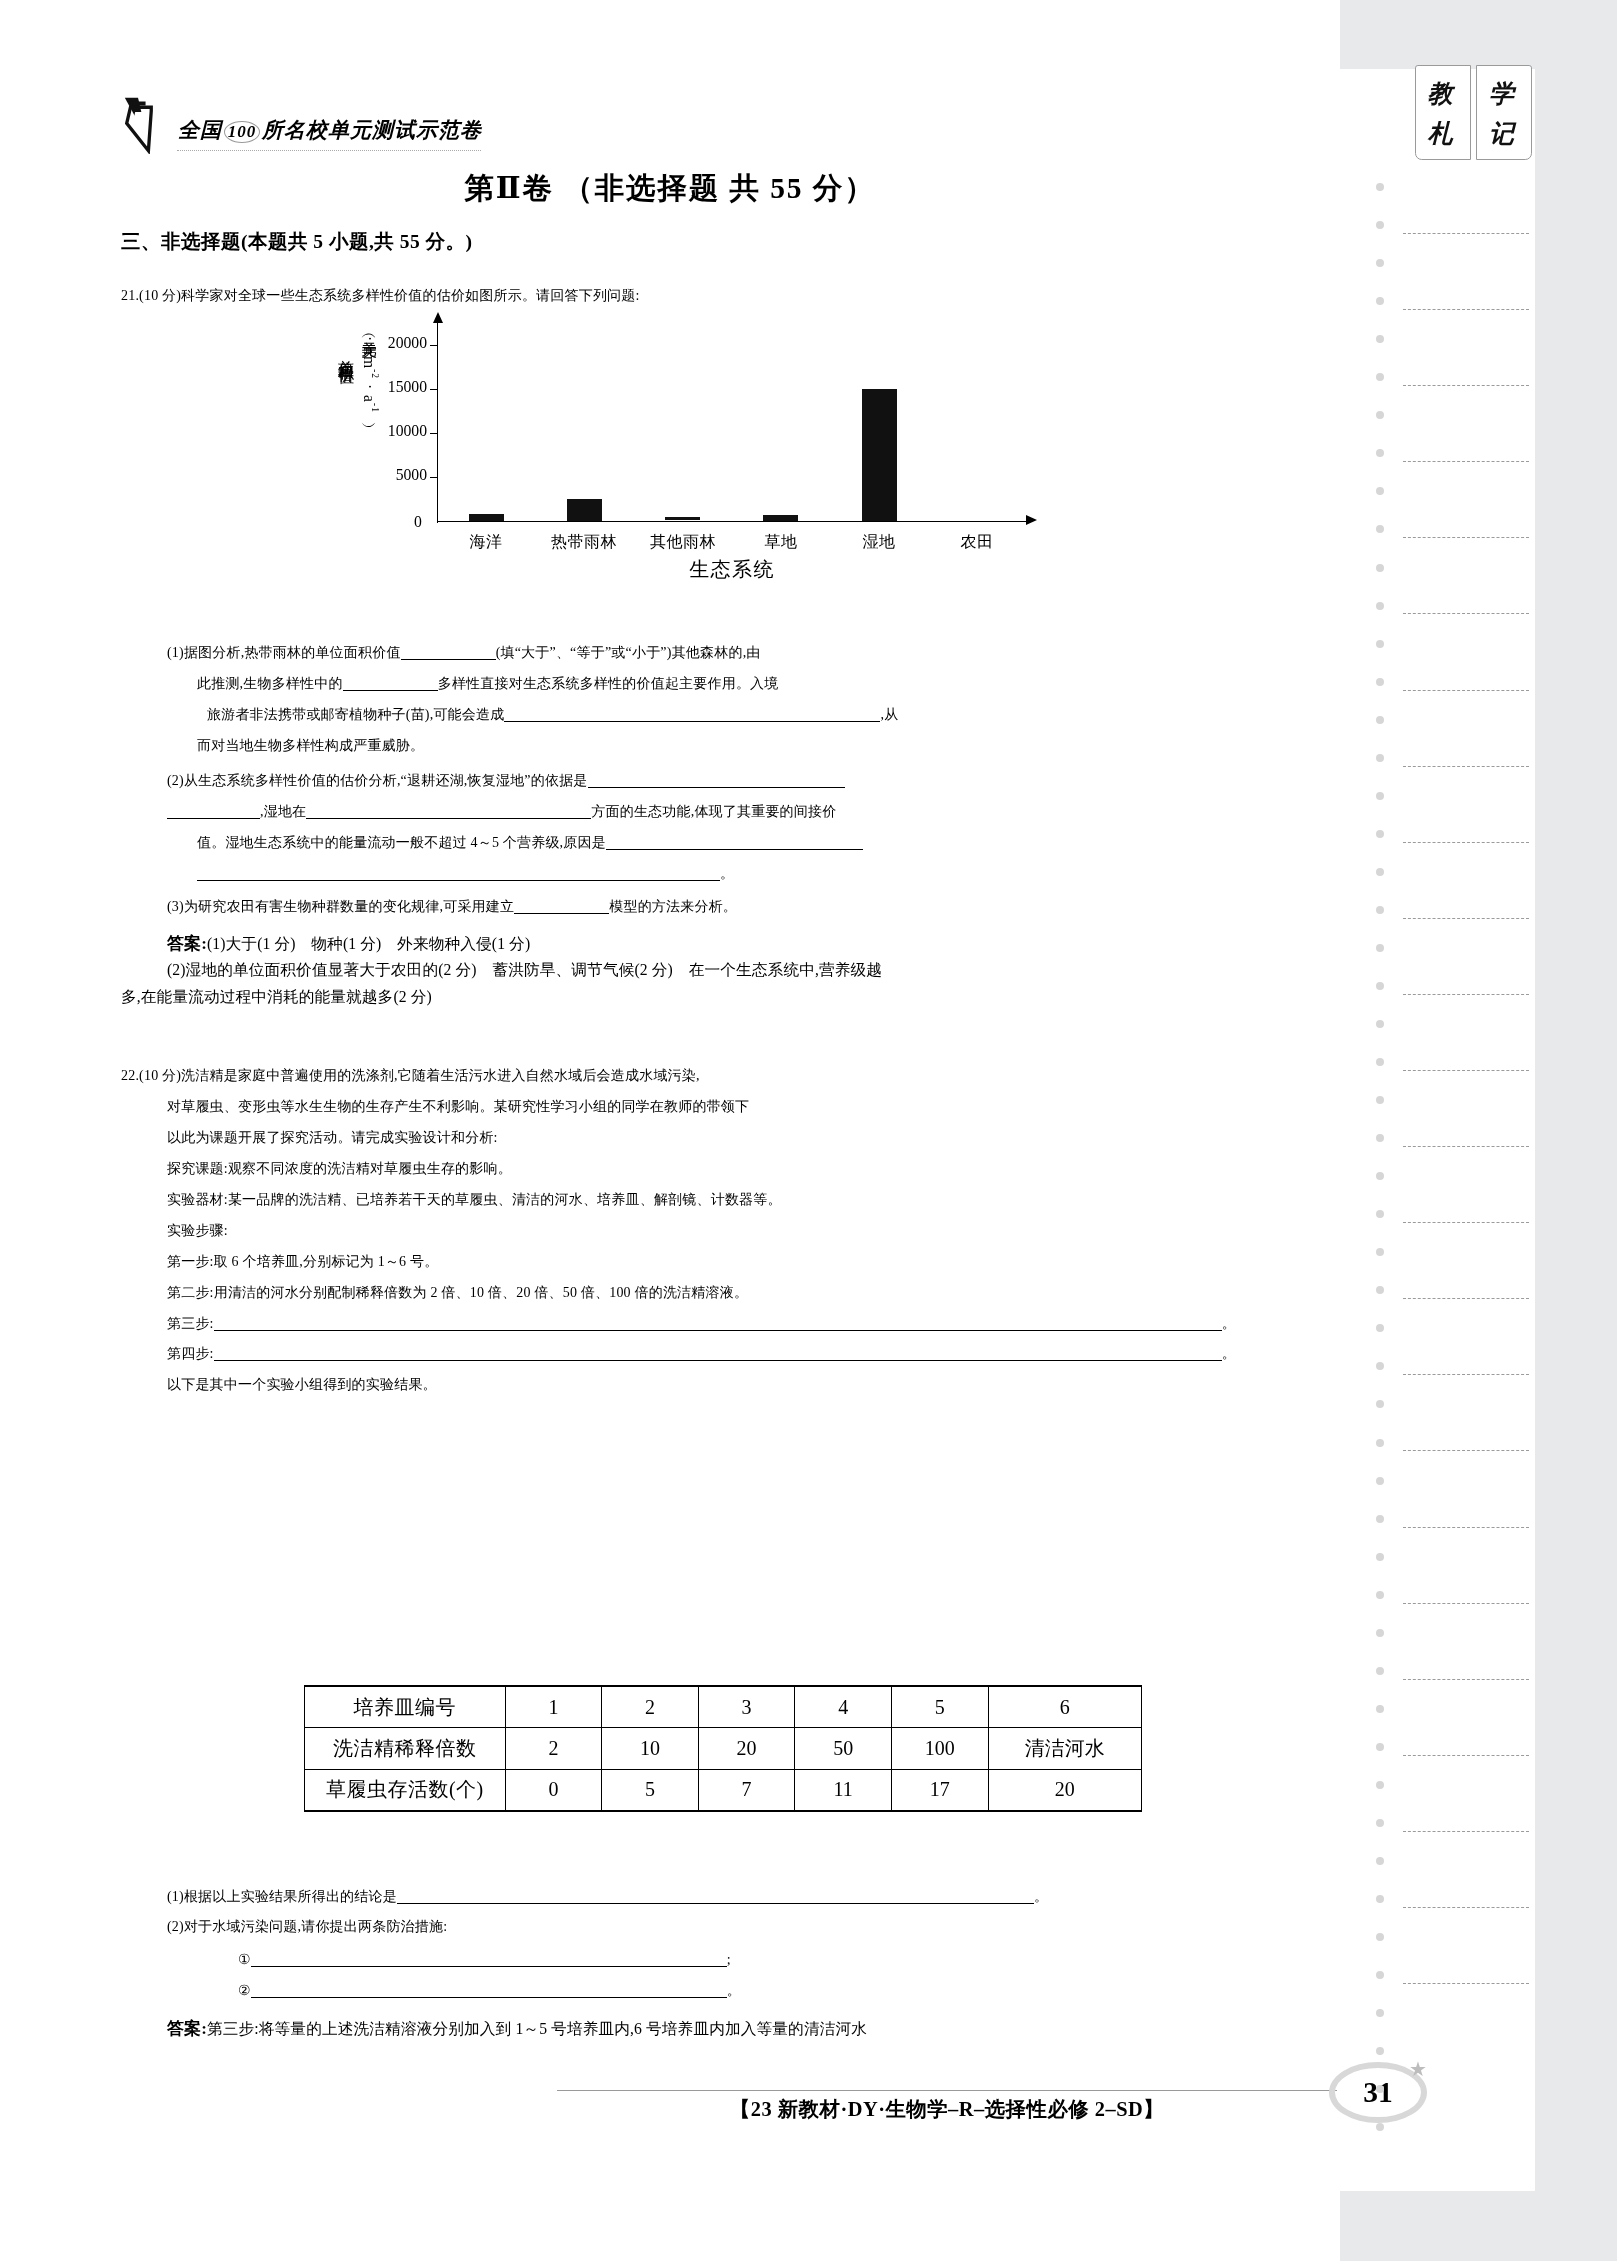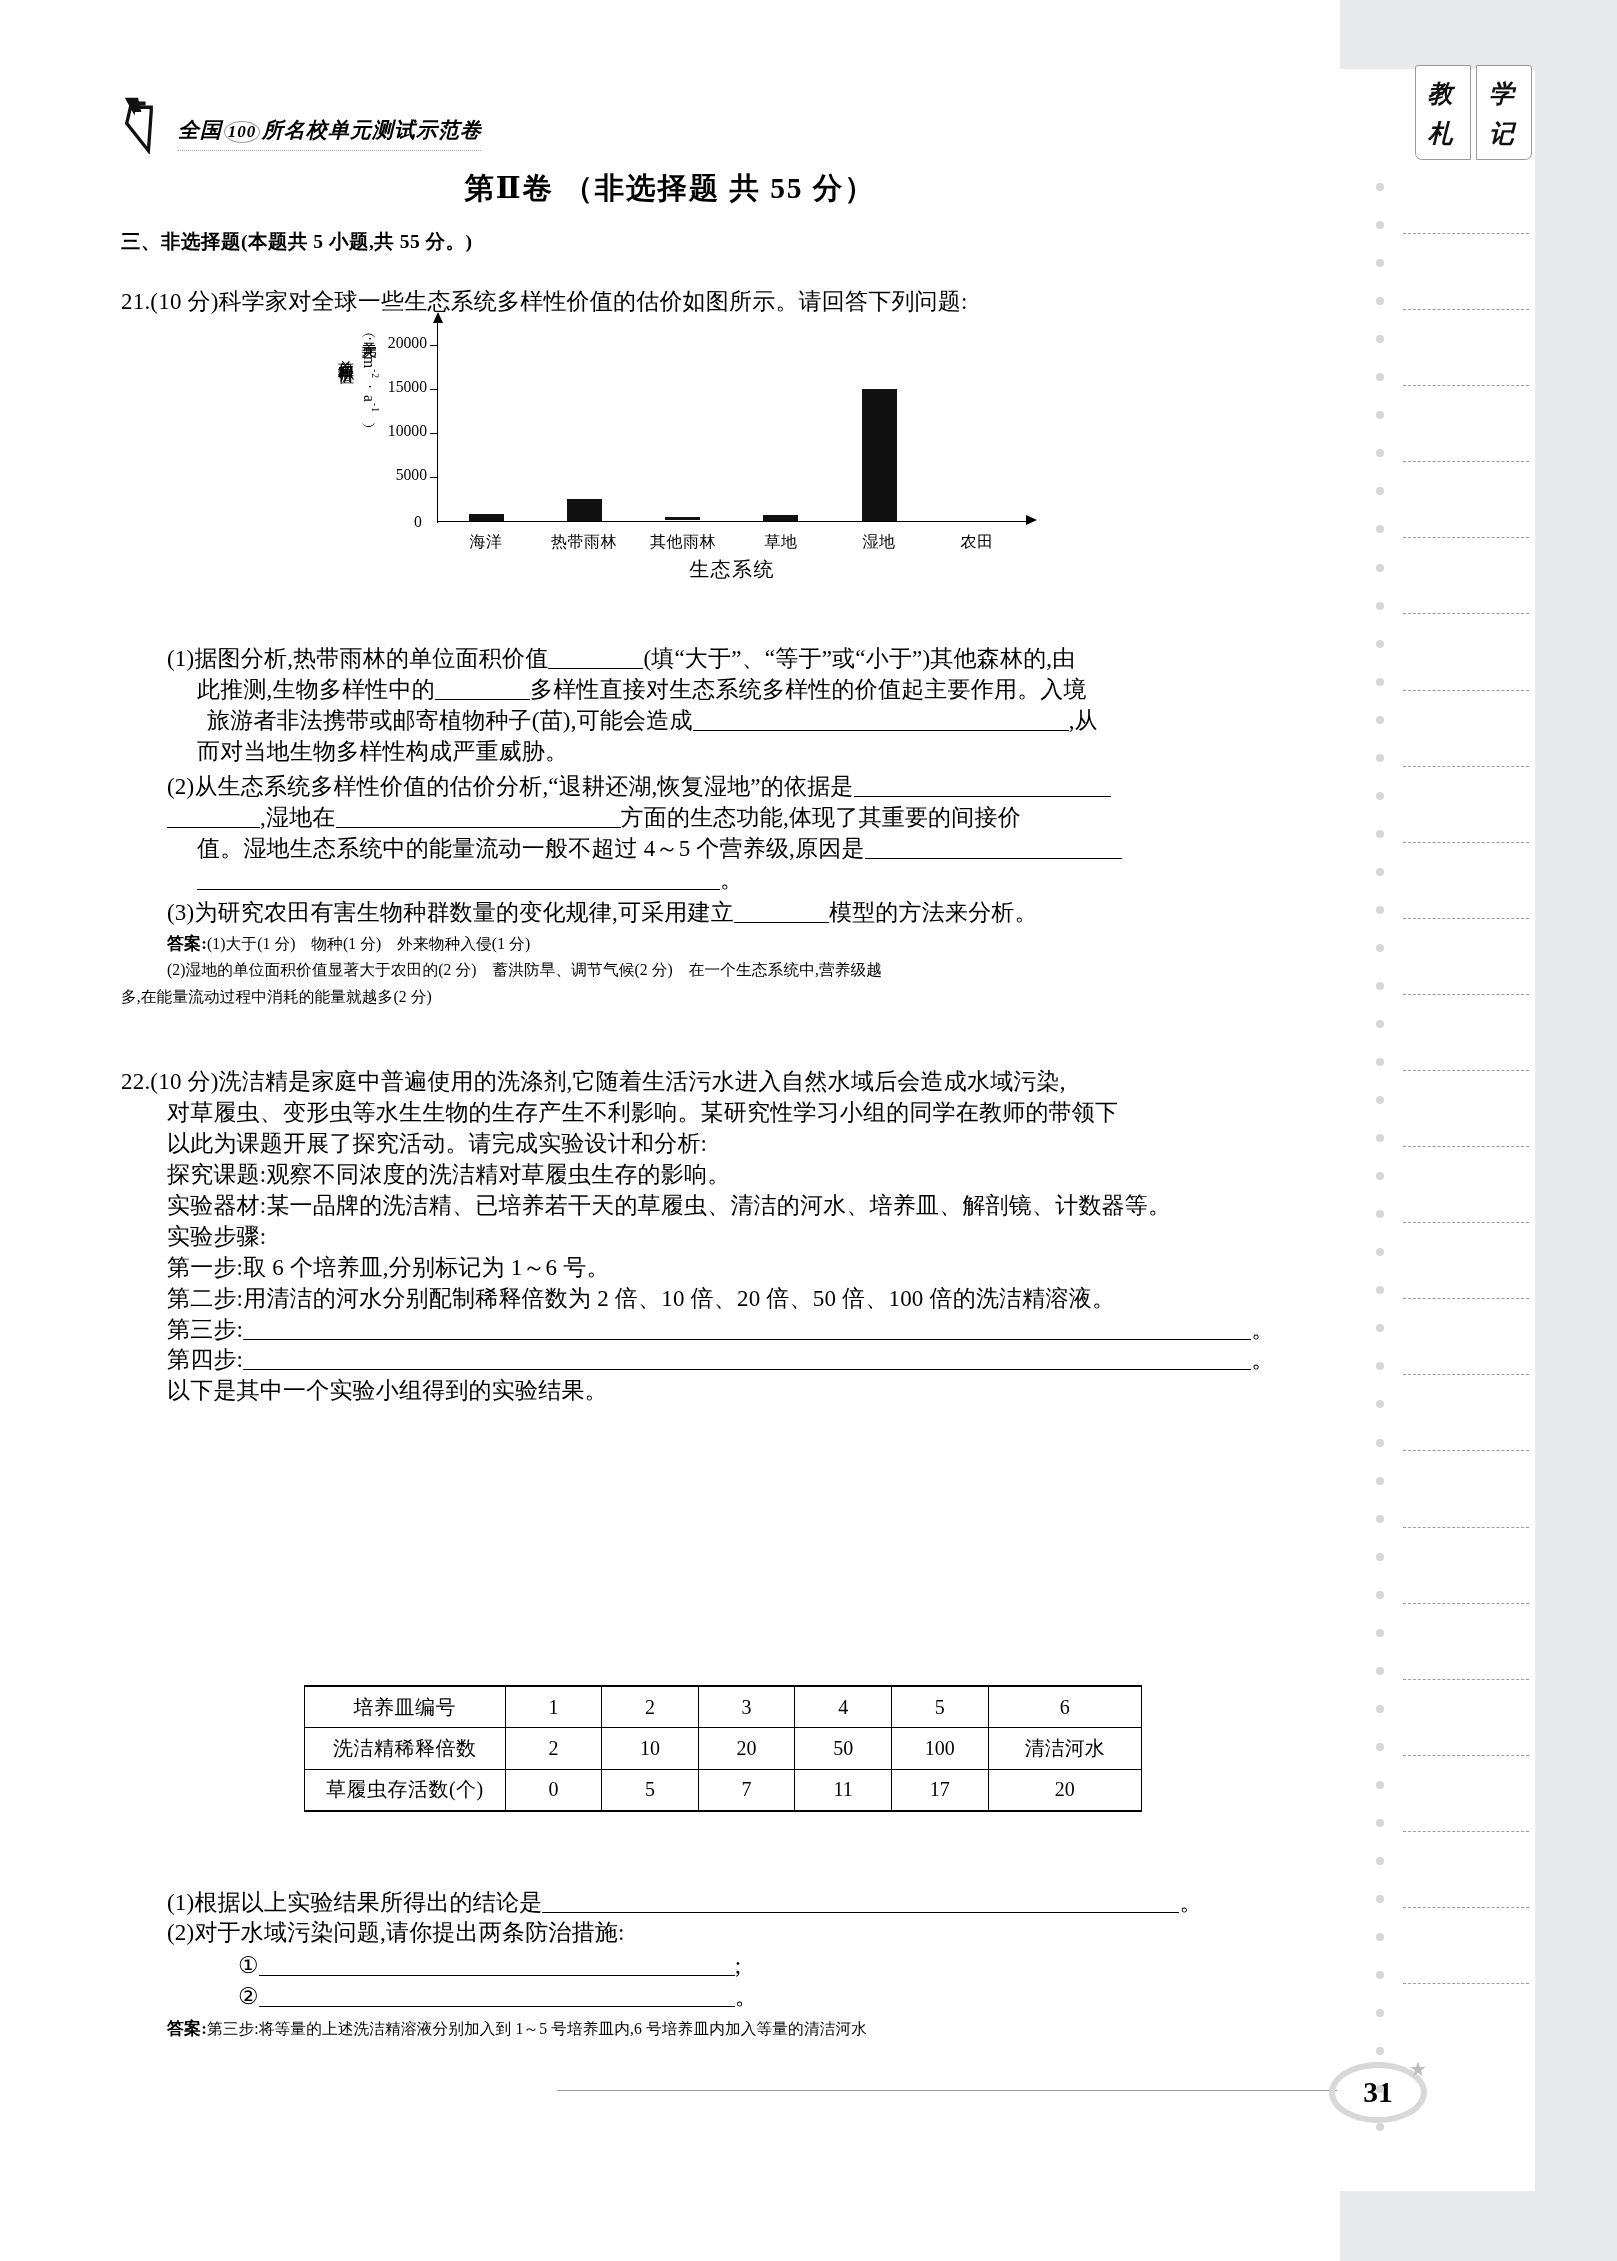--- a/index.html
+++ b/index.html
@@ -63,21 +63,21 @@
     font-size:29.5px;font-weight:bold;
     letter-spacing:1.9px;
   }
   #section-head{
     position:absolute;left:121px;top:228px;
     font-size:19.5px;font-weight:bold;
     letter-spacing:0.5px;white-space:nowrap;
   }
 
   
-  .q{position:absolute;font-size:23px;line-height:1.52;letter-spacing:0.2px;}
+  .q{position:absolute;font-size:14px;line-height:1.52;letter-spacing:0.2px;}
   .ans{position:absolute;font-size:15.7px;line-height:1.55;letter-spacing:0.1px;}
   .ans .ans-label{font-weight:bold;font-size:17px;}
   .blank{
     display:inline-block;border-bottom:1.4px solid #000;
     vertical-align:-2.9px;
   }
   .bl-sm{width:95px;}
 
   
   #q21-stem{left:121px;top:285px;width:1198px;}
@@ -374,20 +374,21 @@
   </div>
   <div class="q" style="left:238px;top:1980px;width:1084px;">
     <span>②</span><span class="blank" style="width:476px;"></span><span>。</span>
   </div>
 
   <div class="ans" style="left:167px;top:2016px;width:1160px;">
     <span class="ans-label">答案:</span><span>第三步:将等量的上述洗洁精溶液分别加入到 1～5 号培养皿内,6 号培养皿内加入等量的清洁河水</span>
   </div>
 
   <div id="footer-rule"></div>
+  <div id="footer-text">【23 新教材·DY·生物学–R–选择性必修 2–SD】</div>
   <div id="page-ellipse"></div>
   <div id="page-no">31</div>
   <div id="page-star">★</div>
 
   <div id="note-book">
     <div class="book-page" id="book-left"></div>
     <div class="book-page" id="book-right"></div>
     <div class="book-char" id="bc1">教</div>
     <div class="book-char" id="bc2">札</div>
     <div class="book-char" id="bc3">学</div>

